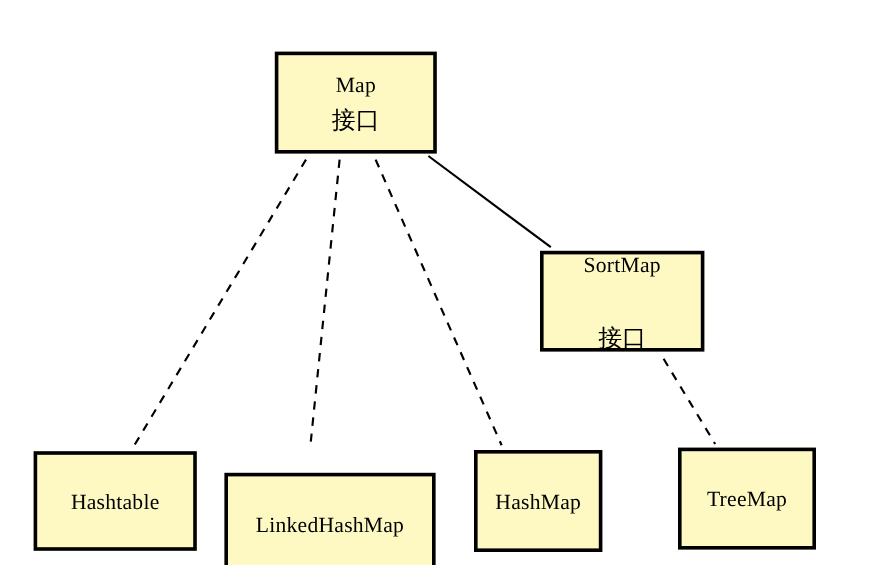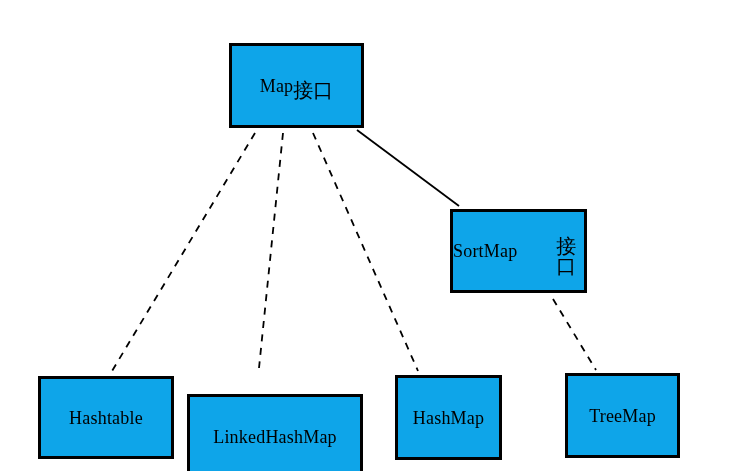--- a/index.html
+++ b/index.html
@@ -20,41 +20,41 @@
     position: absolute;
     left: 0;
     top: 0;
     width: 729px;
     height: 471px;
   }
   .node {
     position: absolute;
     box-sizing: border-box;
     border: 3px solid #000000;
-    background: #0ea5e9;
+    background: #fef9c3;
     display: flex;
-    flex-direction: row;
+    flex-direction: column;
     align-items: center;
     justify-content: center;
     text-align: center;
   }
   .node .label {
     font-size: 18px;
     line-height: 22px;
     letter-spacing: 0.2px;
   }
   .node .sublabel {
     font-size: 20px;
     line-height: 20px;
     margin-top: 9px;
   }
   
   #node-map           { left: 229px; top: 43px;  width: 135px; height: 85px; }
   #node-sortmap       { left: 450px; top: 209px; width: 137px; height: 84px; gap: 31px; }
-  #node-hashtable     { left: 38px;  top: 376px; width: 136px; height: 83px; }
+  #node-hashtable     { left: 28px;  top: 376px; width: 136px; height: 83px; }
   #node-linkedhashmap { left: 187px; top: 373px; width: 176px; height: 86px; margin-top: 21px; }
   #node-hashmap       { left: 395px; top: 375px; width: 107px; height: 85px; }
   #node-treemap       { left: 565px; top: 373px; width: 115px; height: 85px; }
 </style>
 </head>
 <body>
 
 <div class="canvas">
 
   <svg class="connectors" viewBox="0 0 729 471" xmlns="http://www.w3.org/2000/svg">

